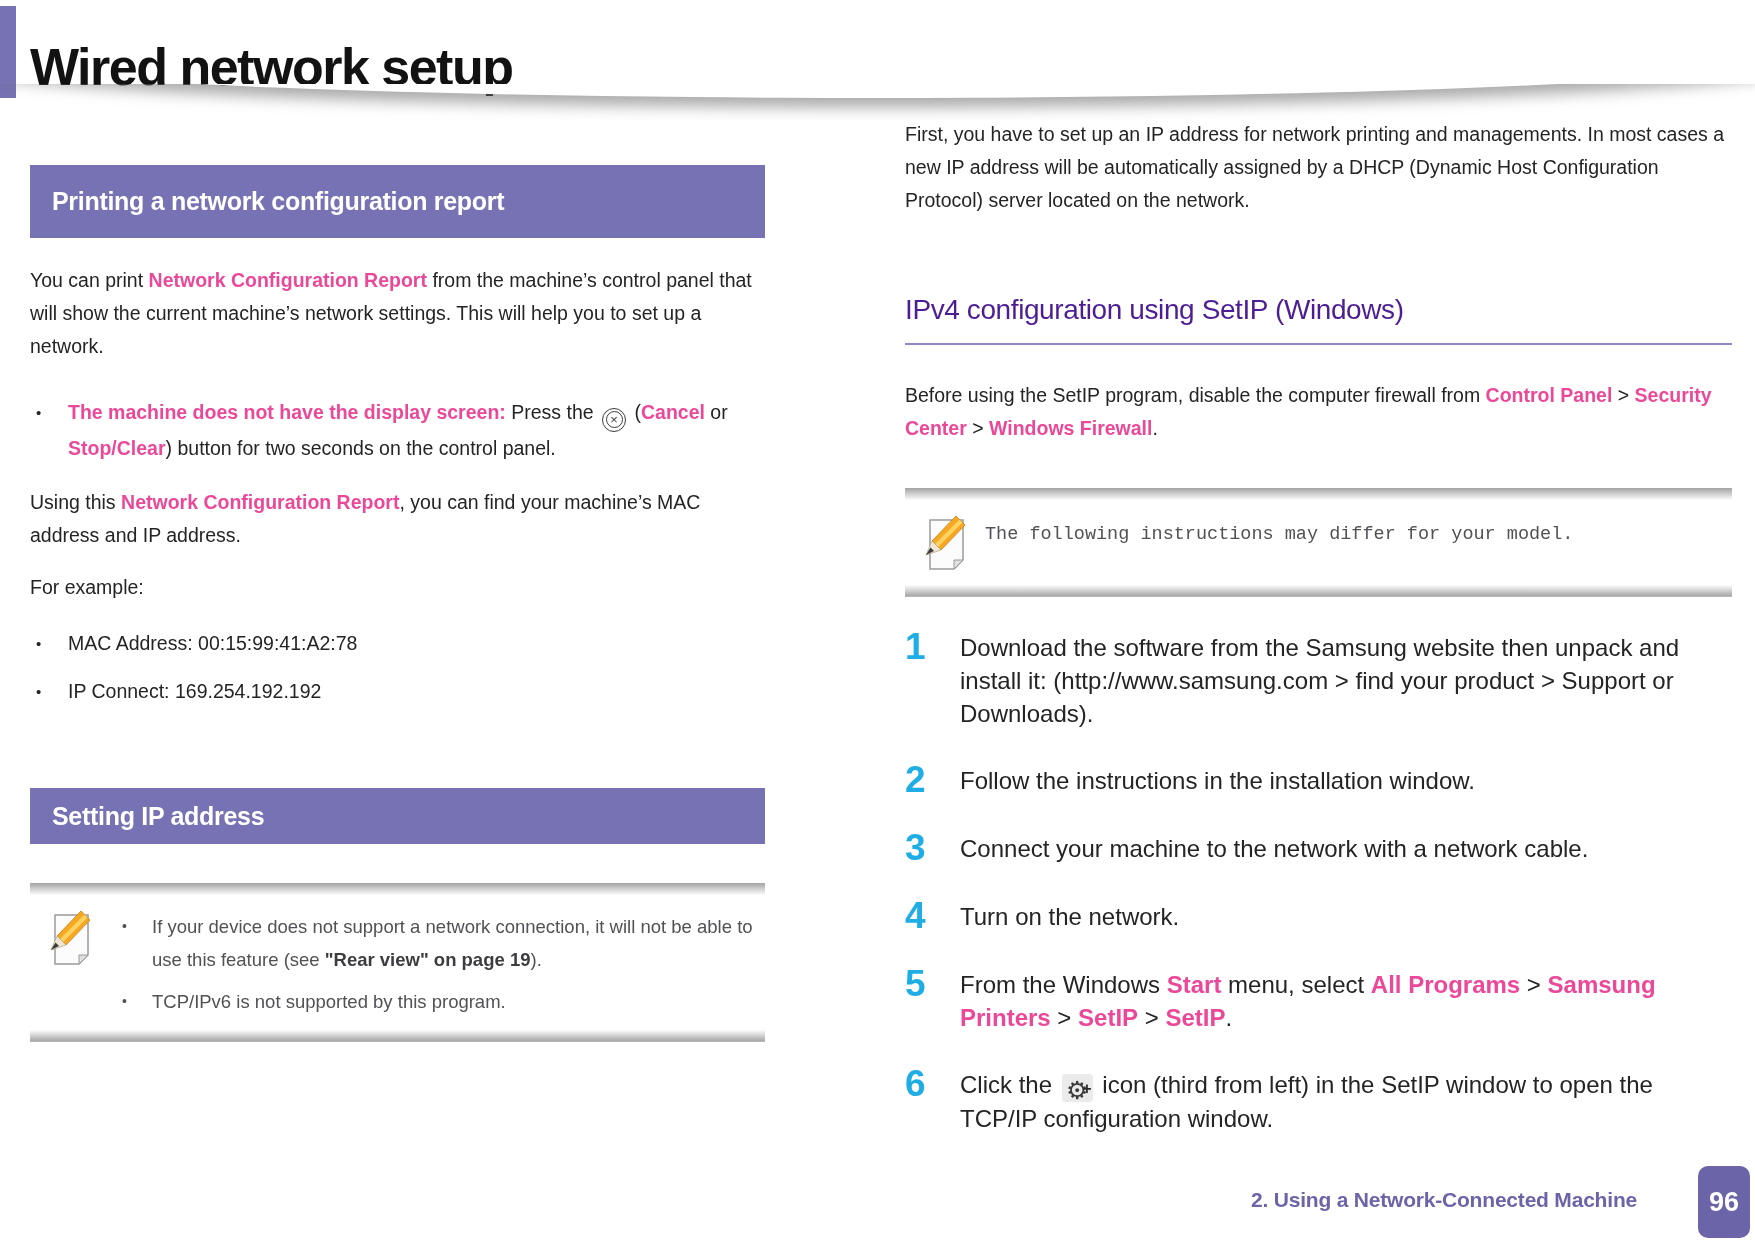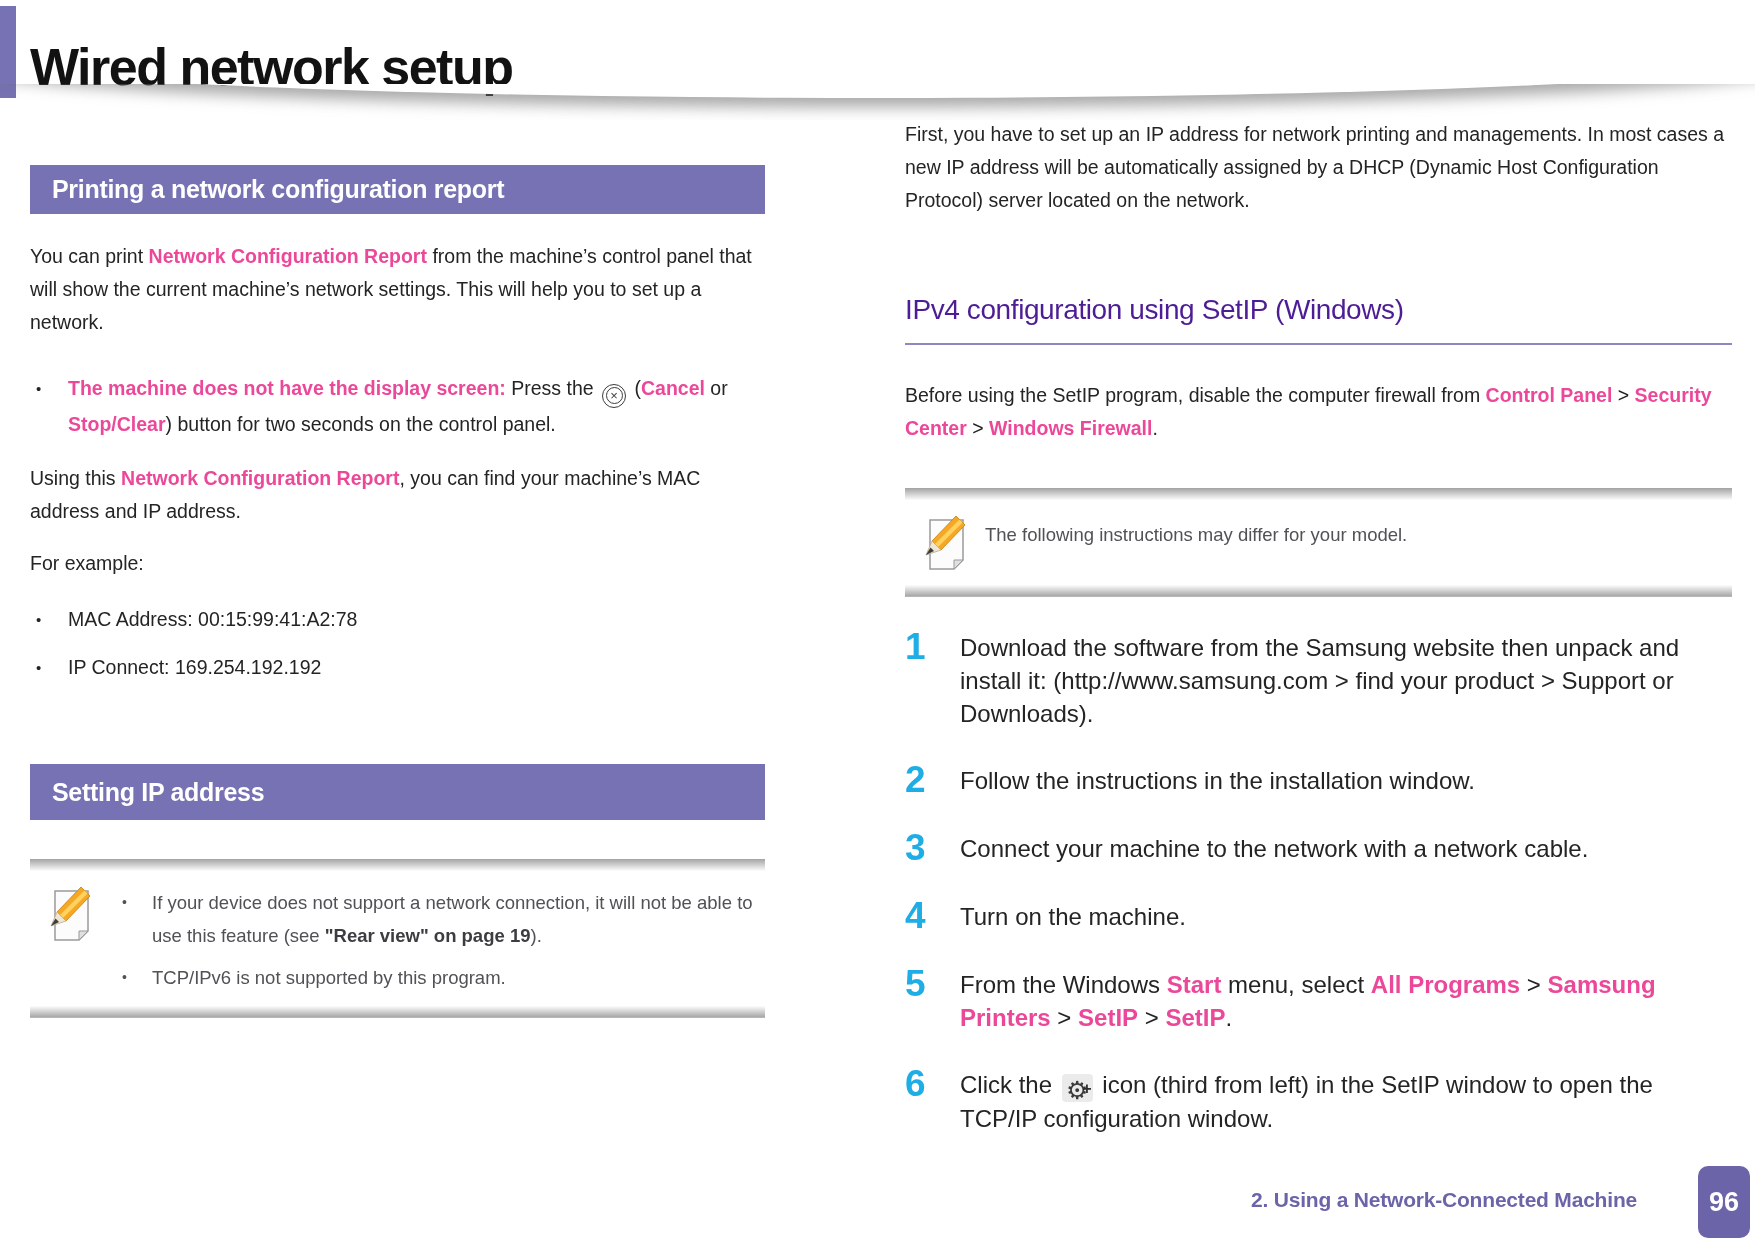--- a/index.html
+++ b/index.html
@@ -15,21 +15,21 @@
   .swoosh::before{content:"";position:absolute;left:-70px;right:-70px;top:-208px;height:222px;background:#fff;
     border-radius:0 0 50% 50% / 0 0 46px 46px;box-shadow:0 9px 15px rgba(110,110,110,.6);}
   
   .col-left{position:absolute;left:30px;top:0;width:735px;}
   .col-right{position:absolute;left:905px;top:0;width:827px;}
   .para{font-size:19.5px;line-height:33px;color:#242424;}
   .b{font-weight:700;color:#ec4899;}
   
   .section-bar{background:#7672b3;color:#fff;display:flex;align-items:center;padding-left:22px;
     font-size:25px;font-weight:700;letter-spacing:-0.3px;}
-  .bar-1{margin-top:165px;height:49px;}
+  .bar-1{margin-top:165px;height:73px;}
   .bar-2{margin-top:80px;height:56px;align-items:center;}
   
   .bullet{display:flex;}
   .bullet .dot{flex:none;width:32px;font-size:15px;line-height:33px;color:#242424;padding-left:6px;}
   .bullet .bullet-text{flex:1;}
   
   .sub-heading{font-size:28px;line-height:34px;font-weight:400;color:#4c1d95;letter-spacing:-0.4px;
     border-bottom:2px solid #8d87c2;padding-bottom:16px;}
   
   .notebox{position:relative;background:#fff;padding:27px 8px 24px 18px;display:flex;}
@@ -57,21 +57,21 @@
   .setip-gear-icon{display:inline-block;position:relative;vertical-align:-6px;width:31px;height:28px;
     background:#ebebeb;border-radius:4px;margin:0 3px;text-align:center;}
   .setip-gear-icon::before{content:"\2699";font-size:25px;line-height:27px;color:#3b3b3b;}
   .setip-gear-icon::after{content:"+";position:absolute;right:1px;bottom:-3px;font-size:16px;font-weight:700;color:#2d2d2d;}
   
   .footer-chapter{position:absolute;right:118px;top:1188px;font-size:21px;font-weight:700;color:#6b64a9;letter-spacing:-0.2px;}
   .footer-pagebox{position:absolute;right:5px;top:1166px;width:52px;height:72px;background:#6b64a9;border-radius:10px;
     color:#fff;font-size:27px;font-weight:700;display:flex;align-items:center;justify-content:center;}
   .mt26{margin-top:26px;} .mt33{margin-top:33px;} .mt21{margin-top:21px;} .mt14{margin-top:14px;}
   .mt23{margin-top:23px;} .mt39{margin-top:39px;} .mt118{margin-top:118px;} .mt76{margin-top:76px;}
-  .mt34{margin-top:34px;} .mt43{margin-top:43px;}
+  .mt34{margin-top:34px;} .mt43{margin-top:43px;font-family:Liberation Mono, monospace;}
   .ex-item + .ex-item{margin-top:15px;}
 </style>
 </head>
 <body>
 
 <div class="accent-bar"></div>
 <h1 class="page-title">Wired network setup</h1>
 <div class="swoosh"></div>
 
 <div class="col-left">
@@ -158,21 +158,21 @@
     <span class="step-text"><span>Follow the instructions in the installation window.</span></span>
   </div>
 
   <div class="step">
     <span class="step-num">3</span>
     <span class="step-text"><span>Connect your machine to the network with a network cable.</span></span>
   </div>
 
   <div class="step">
     <span class="step-num">4</span>
-    <span class="step-text"><span>Turn on the machine.</span></span>
+    <span class="step-text"><span>Turn on the network.</span></span>
   </div>
 
   <div class="step">
     <span class="step-num">5</span>
     <span class="step-text"><span>From the Windows </span><span class="b">Start</span><span> menu, select </span><span class="b">All Programs</span><span> &gt; </span><span class="b">Samsung Printers</span><span> &gt; </span><span class="b">SetIP</span><span> &gt; </span><span class="b">SetIP</span><span>.</span></span>
   </div>
 
   <div class="step">
     <span class="step-num">6</span>
     <span class="step-text"><span>Click the </span><span class="inline-icon setip-gear-icon"></span><span> icon (third from left) in the SetIP window to open the TCP/IP configuration window.</span></span>

